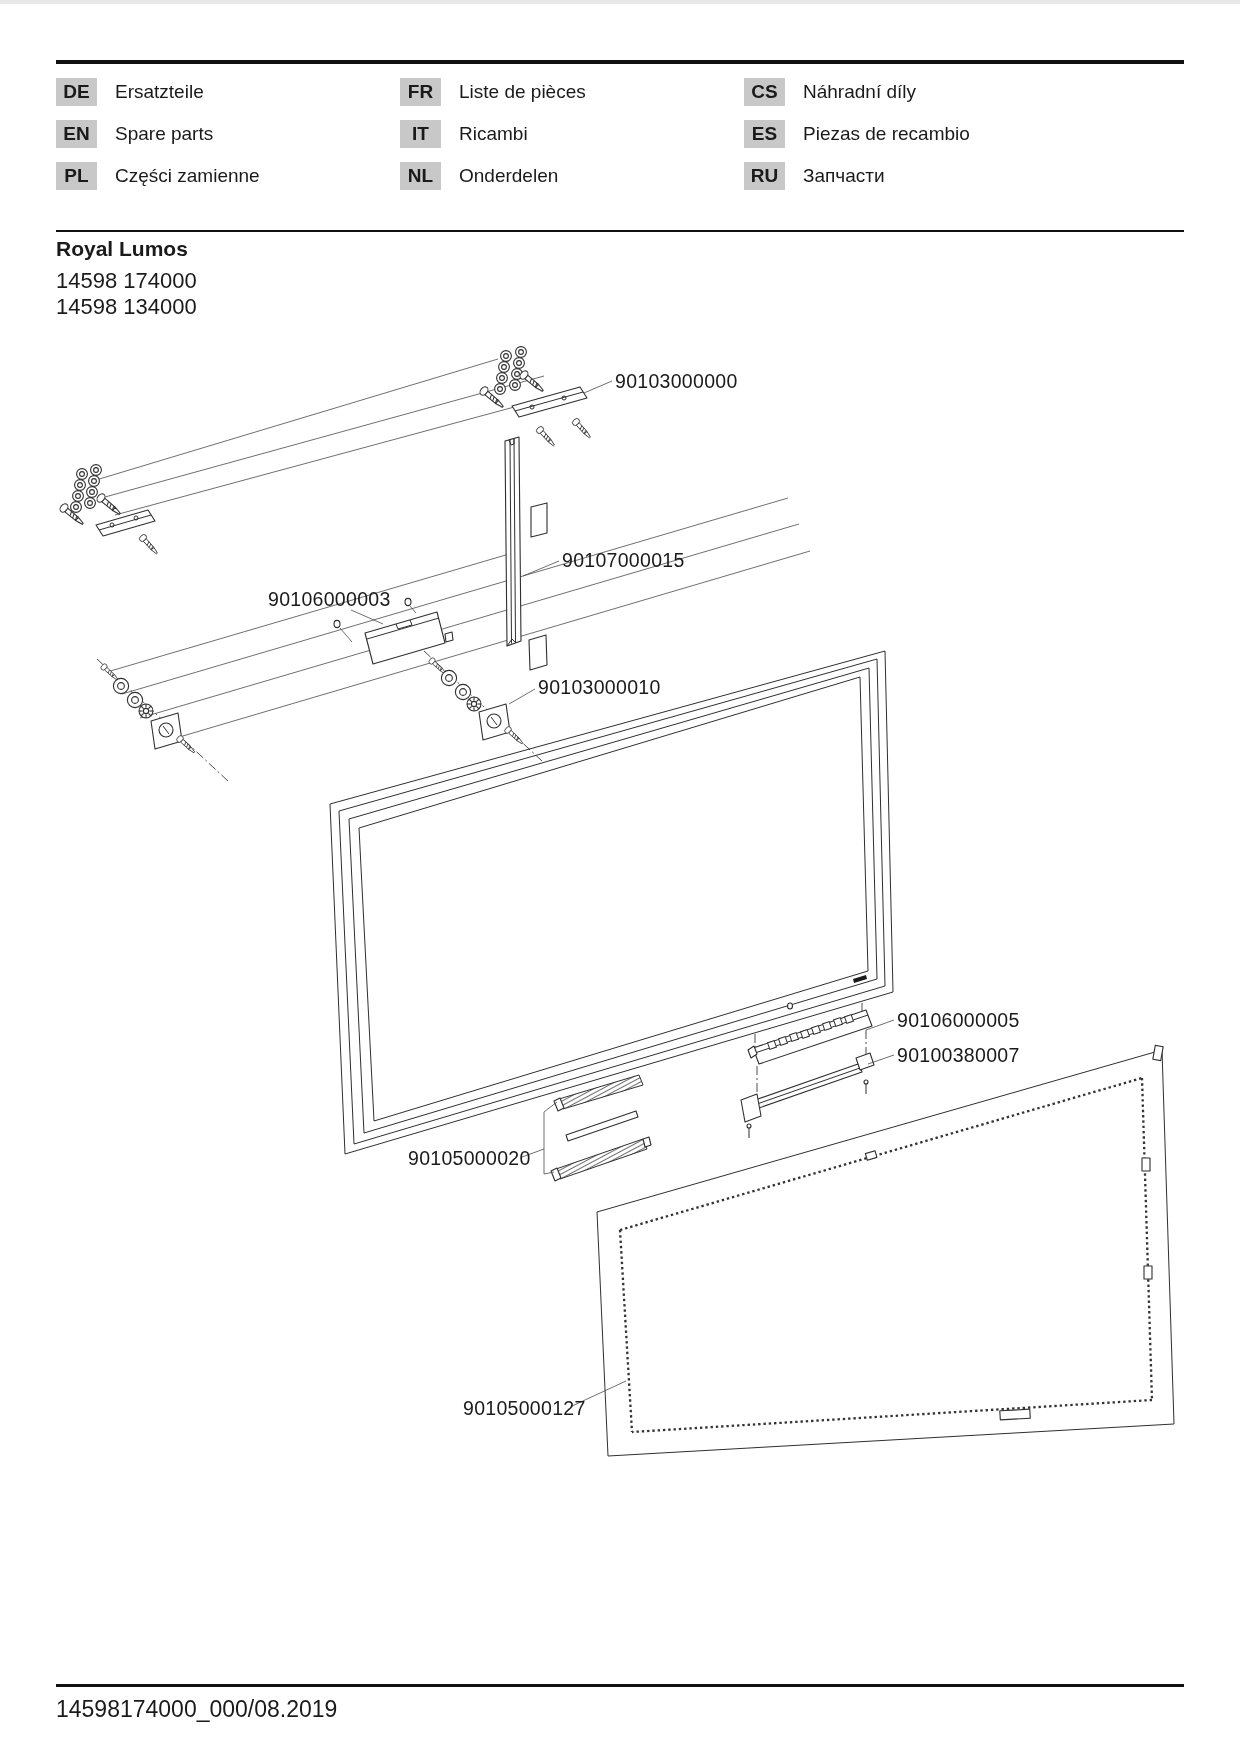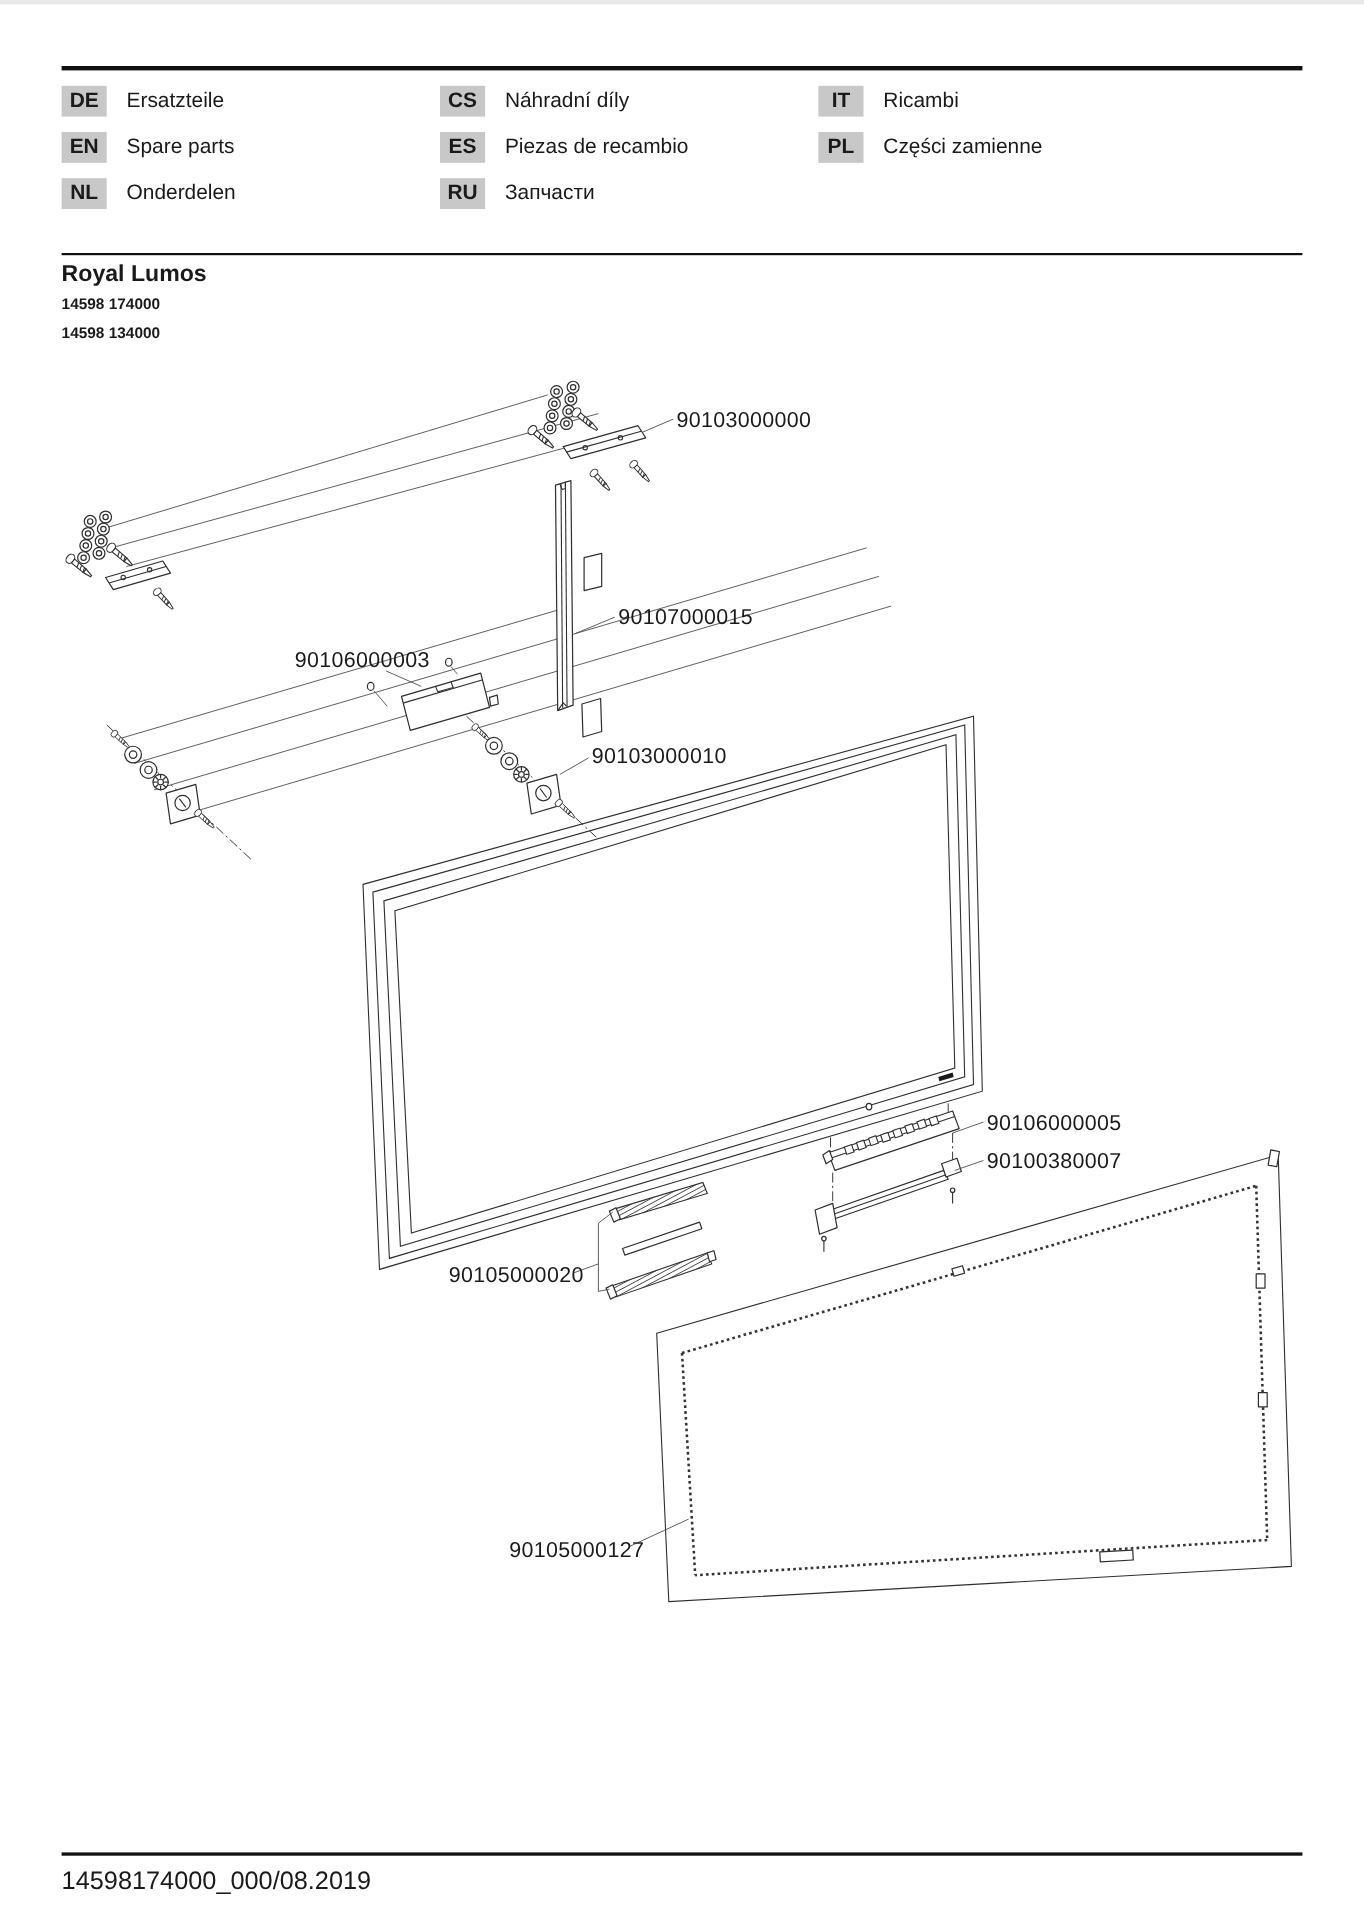--- a/index.html
+++ b/index.html
@@ -9,21 +9,21 @@
   .rule-top{top:56px;height:4px;}
   .rule-title{top:226px;height:2px;}
   .rule-footer{top:1680px;height:2.5px;}
   .lang-grid{position:absolute;left:56px;top:74px;width:1128px;display:grid;
              grid-template-columns:344px 344px 1fr;grid-auto-rows:42px;}
   .lang-cell{display:flex;align-items:flex-start;}
   .lang-badge{width:41px;height:28px;background:#c8c8c8;display:flex;align-items:center;
               justify-content:center;font-weight:700;font-size:19px;flex:0 0 41px;}
   .lang-label{font-weight:400;font-size:19px;line-height:28px;margin-left:18px;white-space:nowrap;}
   .product-name{position:absolute;left:56px;top:233px;font-size:21px;font-weight:700;}
-  .model-code{position:absolute;left:56px;font-size:14px;font-weight:bold;}
+  .model-code{position:absolute;left:56px;font-size:22px;}
   .code-1{top:264px;} .code-2{top:290px;text-align:center;}
   .footer-text{position:absolute;left:56px;top:1692px;font-size:23px;}
   svg.diagram{position:absolute;left:0;top:0;width:1240px;height:1754px;}
   svg .ln{stroke:#2f2f2f;stroke-width:1;fill:none;}
   svg .thin{stroke:#4a4a4a;stroke-width:0.8;fill:none;}
   svg .part{stroke:#2f2f2f;stroke-width:1.1;fill:#fff;stroke-linejoin:round;}
   svg .dash{stroke:#3a3a3a;stroke-width:0.9;fill:none;stroke-dasharray:9 3 2 3;}
   svg .tape{stroke:#333;stroke-width:2.3;fill:none;stroke-dasharray:2.4 2.9;}
   svg .lbl{font-family:"Liberation Sans",sans-serif;font-size:19.5px;fill:#1a1a1a;letter-spacing:.3px;}
   svg .dk{fill:#1a1a1a;stroke:none;}
@@ -34,30 +34,34 @@
 <div class="page">
 
   <div class="rule rule-top"></div>
 
   <div class="lang-grid">
     <div class="lang-cell">
       <span class="lang-badge">DE</span>
       <span class="lang-label">Ersatzteile</span>
     </div>
     <div class="lang-cell">
+      <span class="lang-badge">FR</span>
+      <span class="lang-label">Liste de pièces</span>
+    </div>
+    <div class="lang-cell">
       <span class="lang-badge">CS</span>
       <span class="lang-label">Náhradní díly</span>
     </div>
     <div class="lang-cell">
+      <span class="lang-badge">EN</span>
+      <span class="lang-label">Spare parts</span>
+    </div>
+    <div class="lang-cell">
       <span class="lang-badge">IT</span>
       <span class="lang-label">Ricambi</span>
-    </div>
-    <div class="lang-cell">
-      <span class="lang-badge">EN</span>
-      <span class="lang-label">Spare parts</span>
     </div>
     <div class="lang-cell">
       <span class="lang-badge">ES</span>
       <span class="lang-label">Piezas de recambio</span>
     </div>
     <div class="lang-cell">
       <span class="lang-badge">PL</span>
       <span class="lang-label">Części zamienne</span>
     </div>
     <div class="lang-cell">

